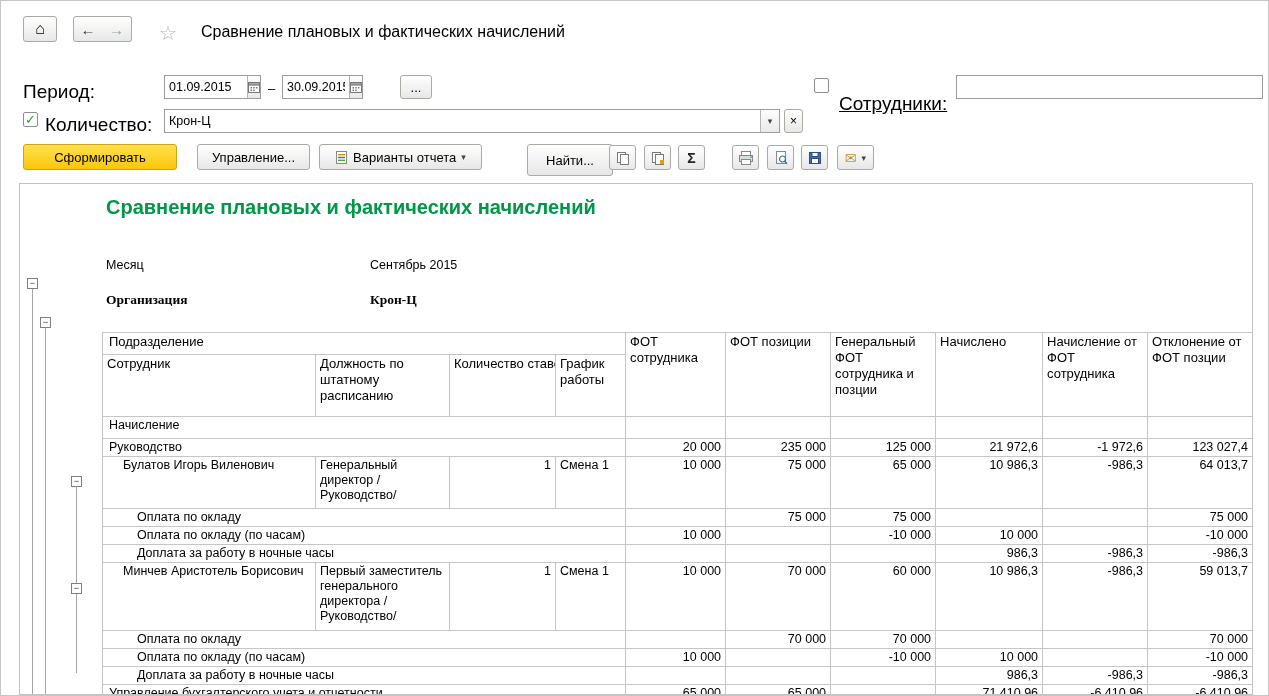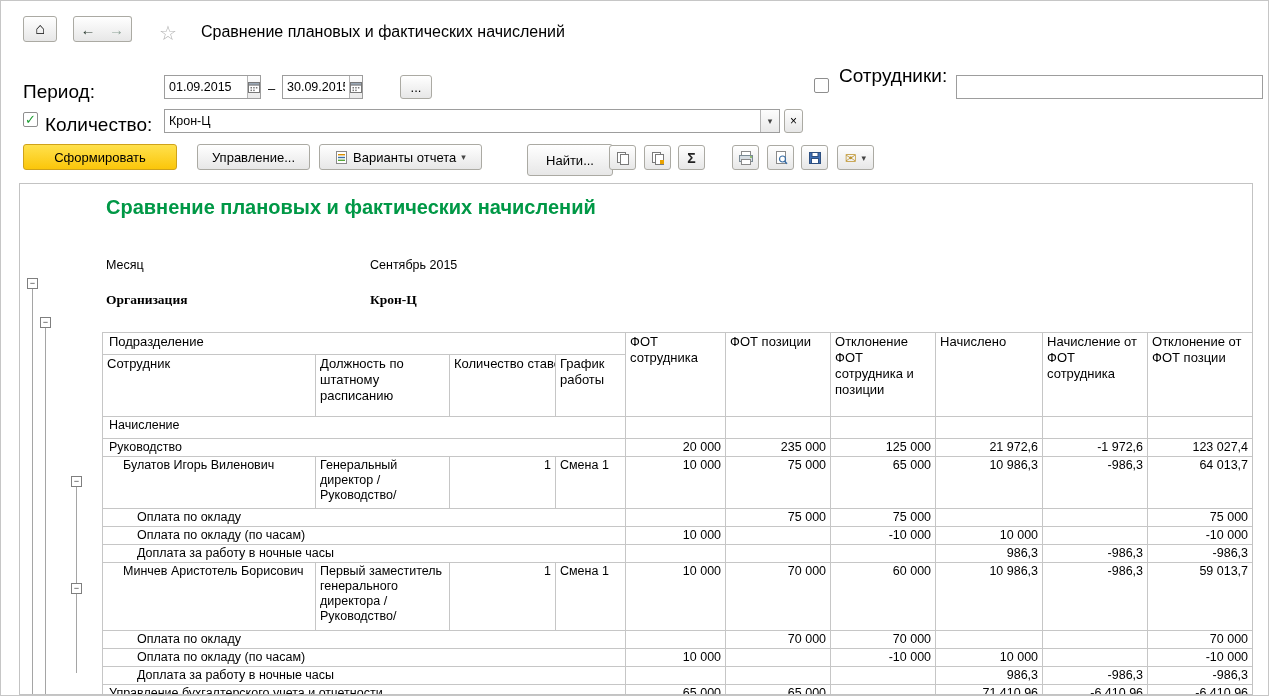--- a/index.html
+++ b/index.html
@@ -107,21 +107,21 @@
             <rect x="2.5" y="8.6" width="1.5" height="1.5"></rect>
             <rect x="5.2" y="8.6" width="1.5" height="1.5"></rect>
           </g>
         </svg>
     </span>
   </div>
   <div class="btn" style="left:399px; top:74px; width:32px; height:24px;">
     <span>...</span>
   </div>
   <div class="cb" style="left:813px; top:77px;"></div>
-  <div class="lbl" style="left:838px; top:64px;">Сотрудники:</div>
+  <div class="lbl" style="left:838px; top:92px;text-decoration:underline;">Сотрудники:</div>
   <div class="field" style="left:955px; top:74px; width:307px;">
     <input value="" style="">
   </div>
 
   <div class="cb" style="left:22px; top:111px;">
     <span class="mark">✓</span>
   </div>
   <div class="lbl" style="left:44px; top:113px;">Количество:</div>
   <div class="field" style="left:163px; top:108px; width:616px;">
     <input value="Крон-Ц" style="">
@@ -229,21 +229,21 @@
             <col style="width:105px">
             <col style="width:107px">
           <col style="width:105px">
             <col style="width:105px">
         </colgroup>
         <tbody>
         <tr class="hdr" style="height:22px;">
           <td colspan="4" class="ind1">Подразделение</td>
           <td rowspan="2">ФОТ сотрудника</td>
           <td rowspan="2">ФОТ позиции</td>
-          <td rowspan="2">Отклонение ФОТ сотрудника и позиции</td>
+          <td rowspan="2">Генеральный ФОТ сотрудника и позции</td>
           <td rowspan="2">Начислено</td>
           <td rowspan="2">Начисление от ФОТ сотрудника</td>
           <td rowspan="2">Отклонение от ФОТ позции</td>
         </tr>
         <tr class="hdr" style="height:62px;">
           <td>Сотрудник</td>
           <td>Должность по штатному расписанию</td>
           <td class="num">Количество ставок</td>
           <td>График работы</td>
         </tr>

